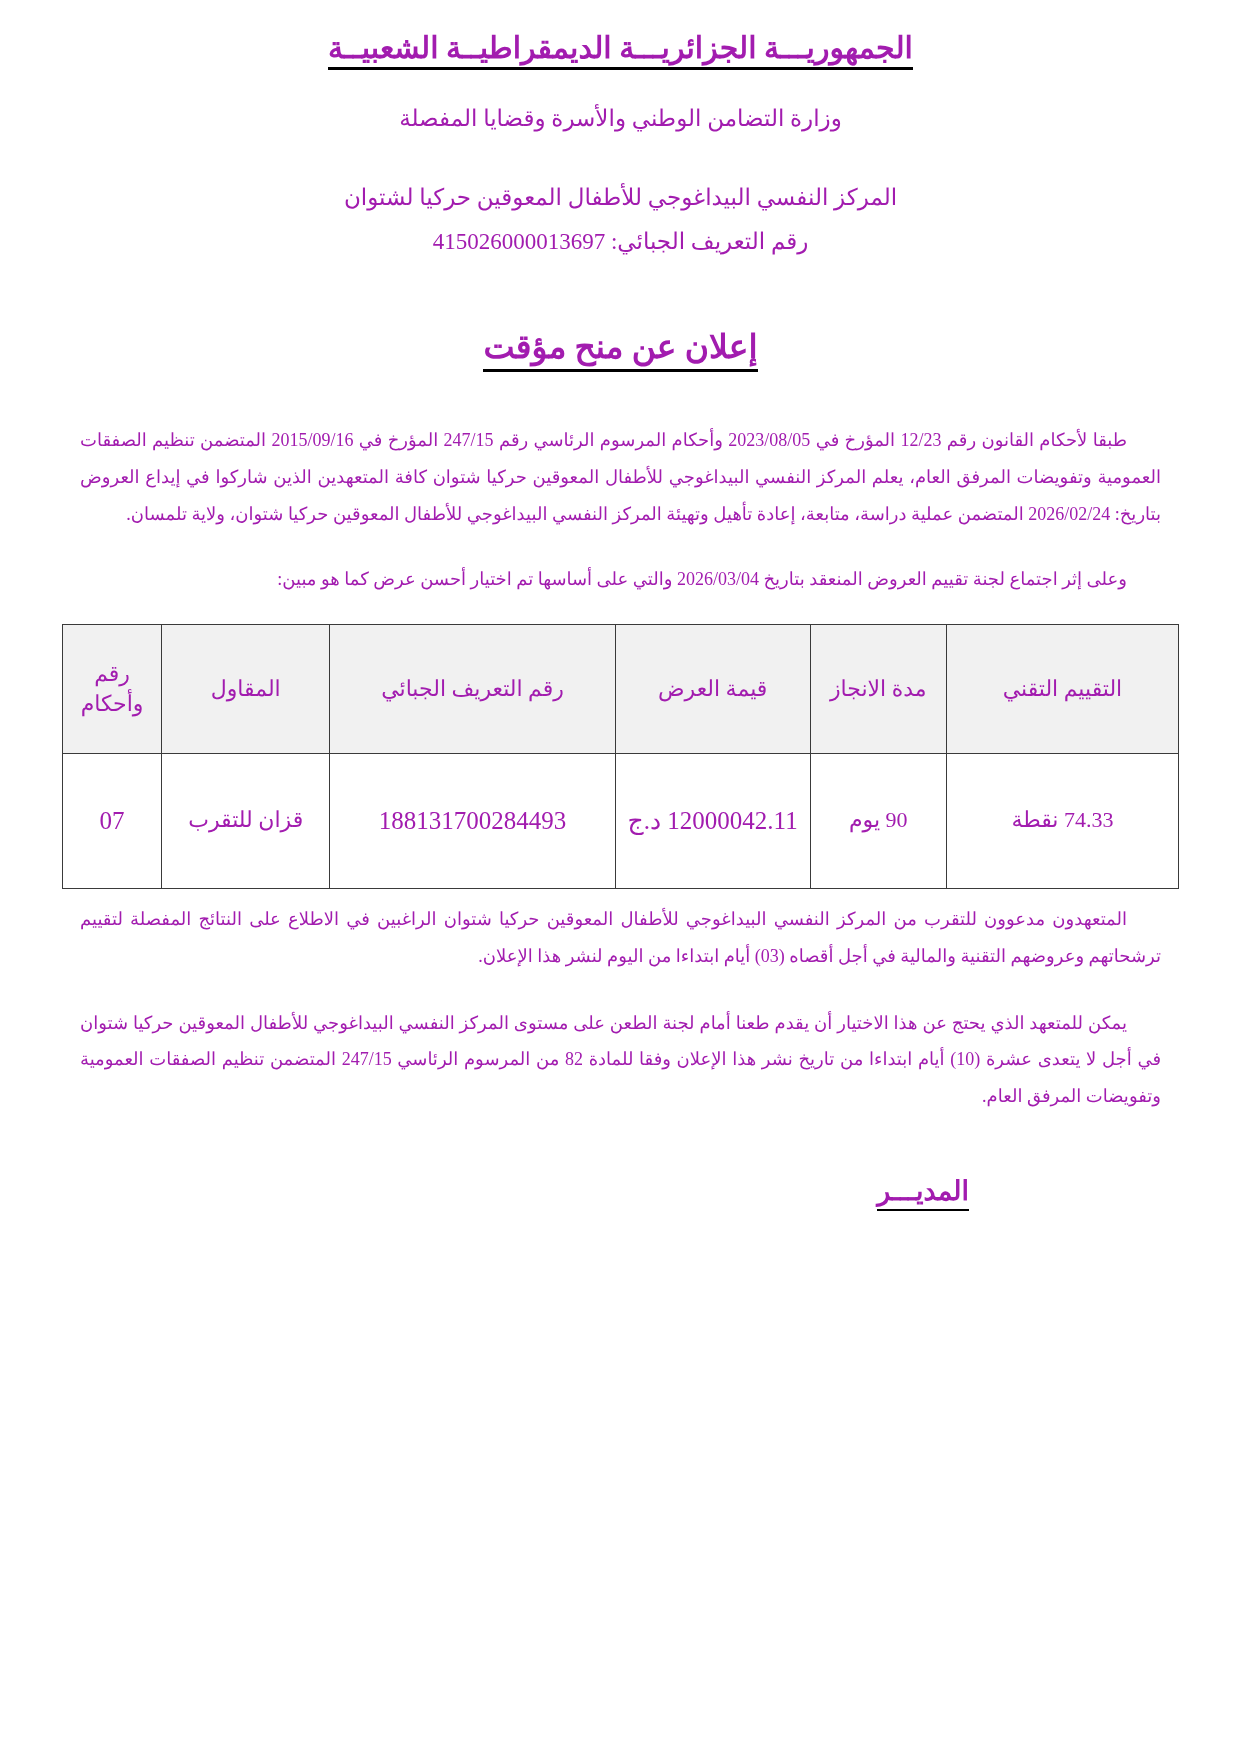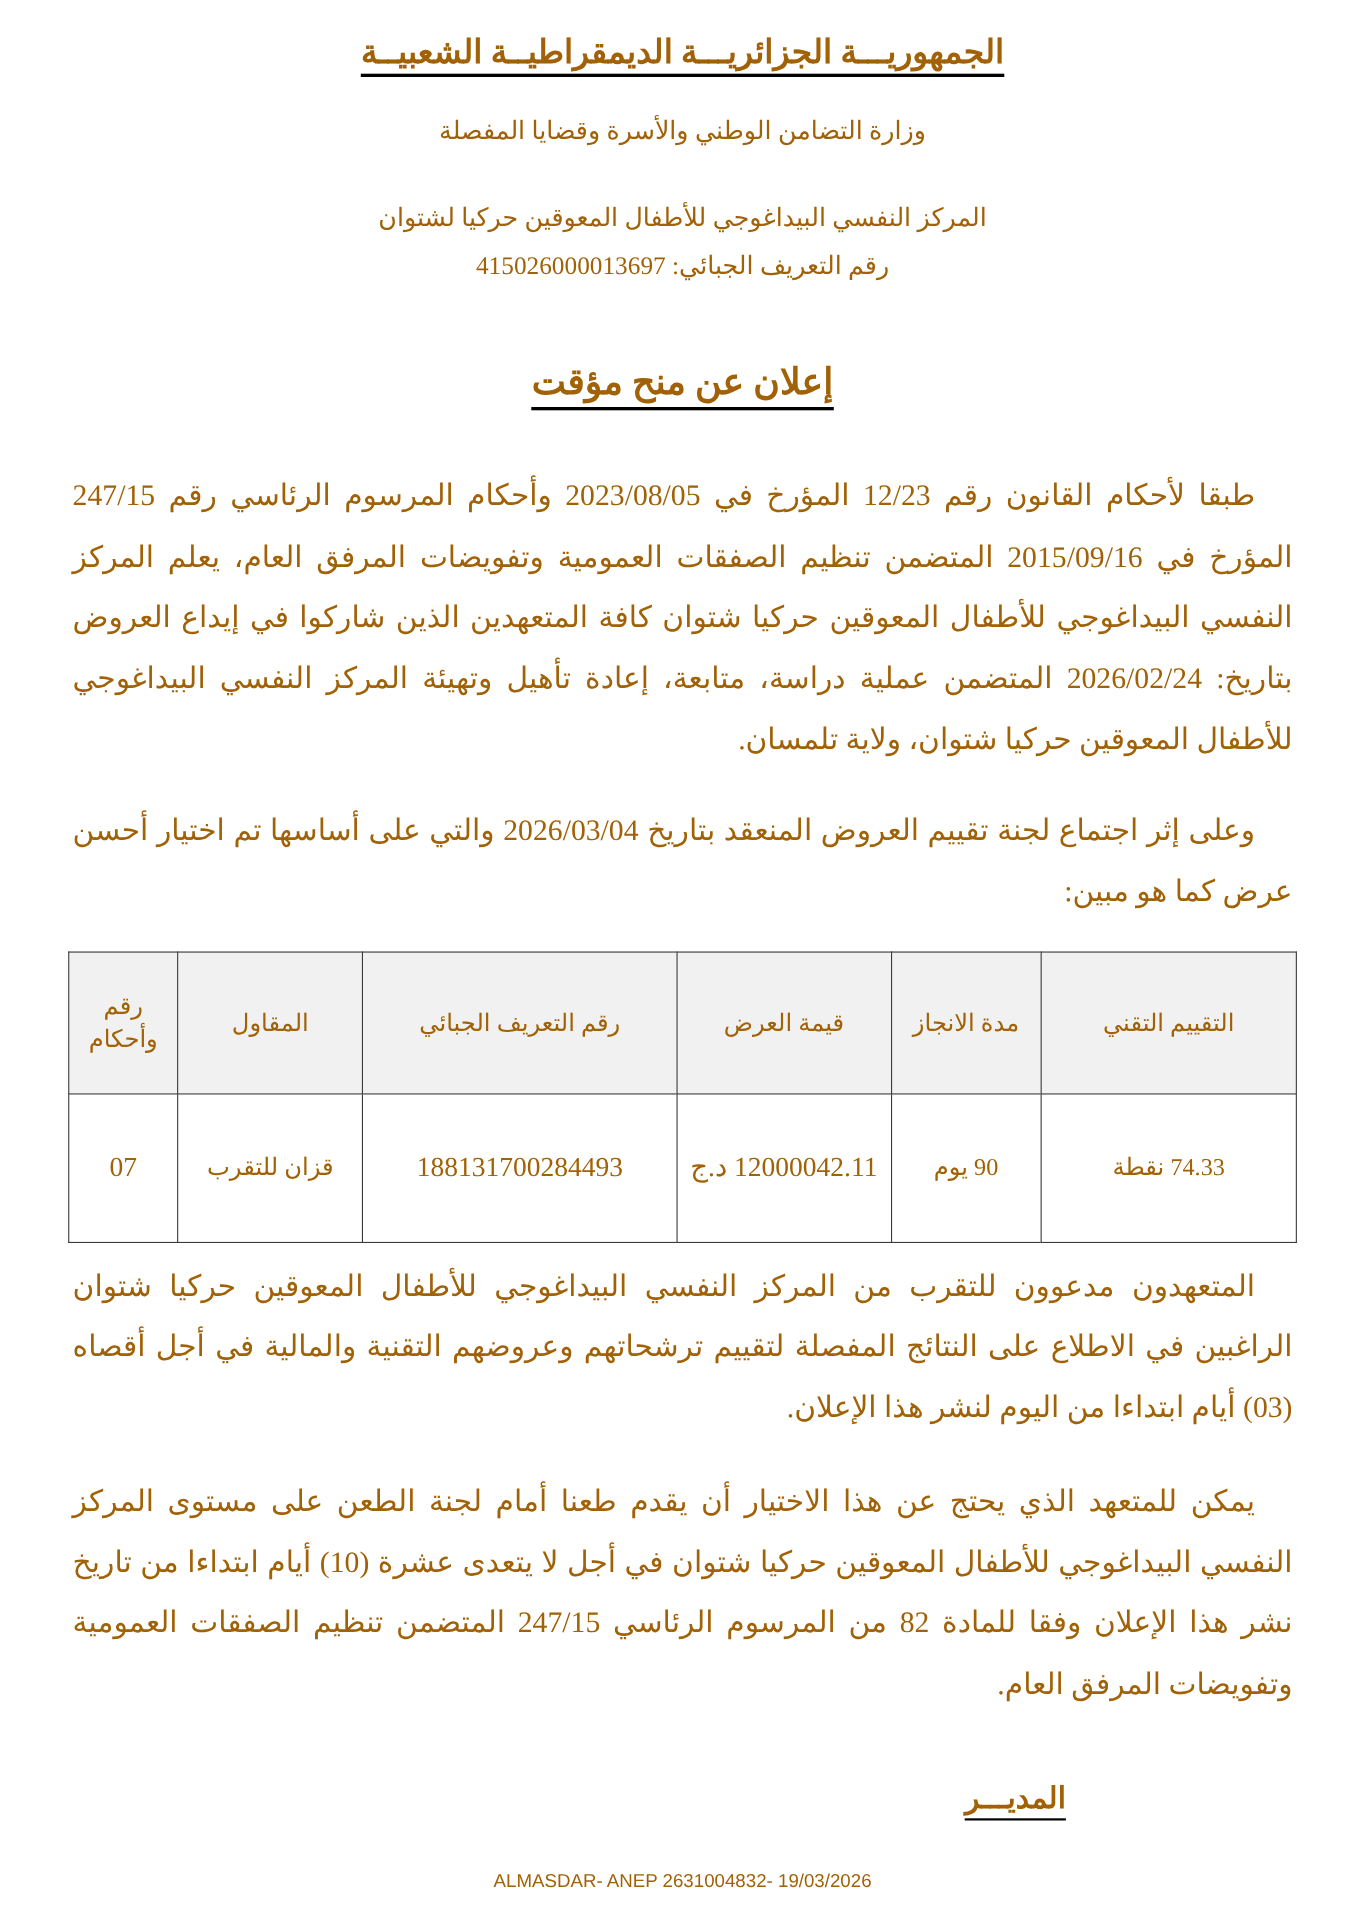--- a/index.html
+++ b/index.html
@@ -6,21 +6,21 @@
     margin: 0;
     padding: 0;
     background: #ffffff;
   }
   .page {
     position: relative;
     width: 1241px;
     height: 1754px;
     margin: 0 auto;
     background: #ffffff;
-    color: #a16207;
+    color: #a21caf;
     font-family: "Liberation Serif", "DejaVu Serif", serif;
     box-sizing: border-box;
     padding: 0 62px;
     overflow: hidden;
   }
 
   
   .hdr-republic {
     text-align: center;
     font-weight: bold;
@@ -52,25 +52,25 @@
     font-size: 33px;
     margin-top: 62px;
   }
   .doc-title span {
     border-bottom: 3px solid #000;
     padding-bottom: 4px;
   }
 
   
   .para {
-    font-size: 27px;
+    font-size: 18px;
     line-height: 2.05;
     text-align: justify;
     text-justify: inter-word;
-    margin: 4px;
+    margin: 18px;
   }
   .para.first { margin-top: 56px; text-indent: 34px; }
   .para.second { margin-top: 28px; text-indent: 34px; }
   .para.after-table { margin-top: 12px; text-indent: 34px; }
   .para.appeal { margin-top: 30px; text-indent: 34px; }
 
   
   table.award {
     width: 100%;
     border-collapse: collapse;
@@ -181,15 +181,14 @@
   </table>
 
   <p class="para after-table">المتعهدون مدعوون للتقرب من المركز النفسي البيداغوجي للأطفال المعوقين حركيا شتوان الراغبين في الاطلاع على النتائج المفصلة لتقييم ترشحاتهم وعروضهم التقنية والمالية في أجل أقصاه (03) أيام ابتداءا من اليوم لنشر هذا الإعلان.</p>
 
   <p class="para appeal">يمكن للمتعهد الذي يحتج عن هذا الاختيار أن يقدم طعنا أمام لجنة الطعن على مستوى المركز النفسي البيداغوجي للأطفال المعوقين حركيا شتوان في أجل لا يتعدى عشرة (10) أيام ابتداءا من تاريخ نشر هذا الإعلان وفقا للمادة 82 من المرسوم الرئاسي 247/15 المتضمن تنظيم الصفقات العمومية وتفويضات المرفق العام.</p>
 
   <div class="signature">
     <span>المديـــر</span>
   </div>
 
-  <div class="footer">ALMASDAR- ANEP 2631004832- 19/03/2026</div>
 
 </div>
 
 </body></html>

